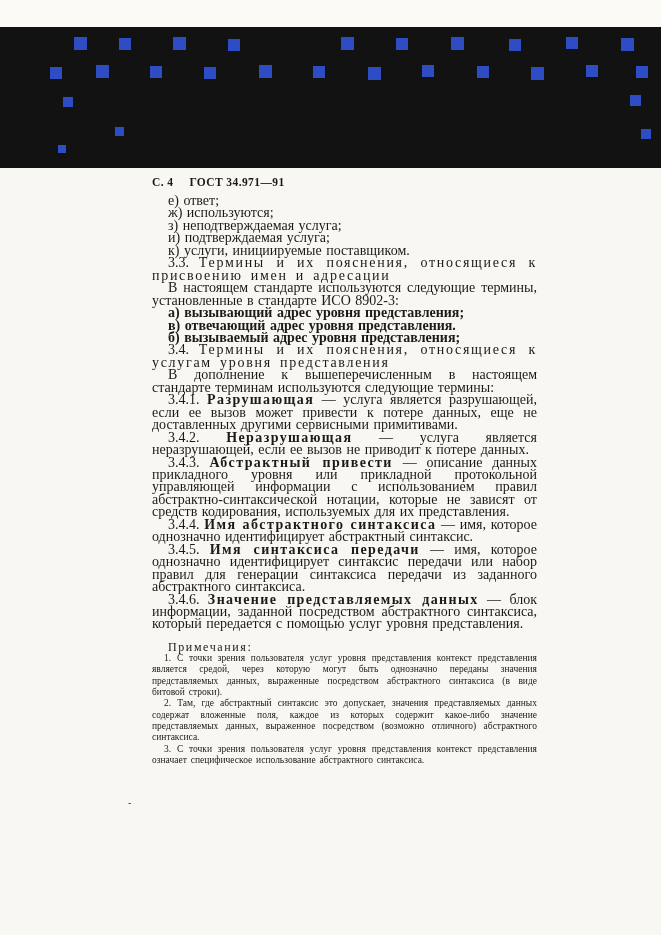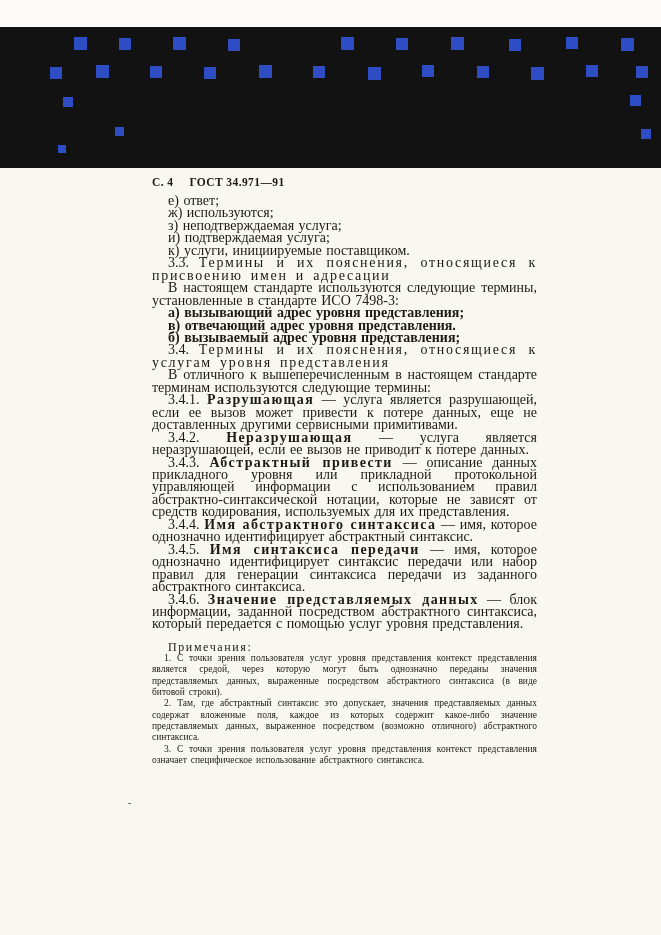--- a/index.html
+++ b/index.html
@@ -98,26 +98,26 @@
         <span>С. 4</span>
         <span>ГОСТ  34.971—91</span>
       </div>
       <div id="content">
           <p class="p li"><span>е) ответ;</span></p>
           <p class="p li"><span>ж) используются;</span></p>
           <p class="p li"><span>з) неподтверждаемая услуга;</span></p>
           <p class="p li"><span>и) подтверждаемая услуга;</span></p>
           <p class="p li"><span>к) услуги, инициируемые поставщиком.</span></p>
           <p class="h"><span>3.3. </span><span class="sp">Термины и их пояснения, относящиеся к присвоению имен и адресации</span></p>
-          <p class="p"><span>В настоящем стандарте используются следующие термины, установленные в стандарте ИСО 7498-3:</span></p>
+          <p class="p"><span>В настоящем стандарте используются следующие термины, установленные в стандарте ИСО 8902-3:</span></p>
           <p class="p bitem"><span>а) вызывающий адрес уровня представления;</span></p>
           <p class="p bitem"><span>в) отвечающий адрес уровня представления.</span></p>
           <p class="p bitem"><span>б) вызываемый адрес уровня представления;</span></p>
           <p class="h"><span>3.4. </span><span class="sp">Термины и их пояснения, относящиеся к услугам уровня представления</span></p>
-          <p class="p"><span>В отличного к вышеперечисленным в настоящем стандарте терминам используются следующие термины:</span></p>
+          <p class="p"><span>В дополнение к вышеперечисленным в настоящем стандарте терминам используются следующие термины:</span></p>
           <p class="p"><span>3.4.1. </span><span class="sp">Разрушающая</span><span> — услуга является разрушающей, если ее вызов может привести к потере данных, еще не доставленных другими сервисными примитивами.</span></p>
           <p class="p"><span>3.4.2. </span><span class="sp">Неразрушающая</span><span> — услуга является неразрушающей, если ее вызов не приводит к потере данных.</span></p>
           <p class="p"><span>3.4.3. </span><span class="sp">Абстрактный привести</span><span> — описание данных прикладного уровня или прикладной протокольной управляющей информации с использованием правил абстрактно-синтаксической нотации, которые не зависят от средств кодирования, используемых для их представления.</span></p>
           <p class="p"><span>3.4.4. </span><span class="sp">Имя абстрактного синтаксиса</span><span> — имя, которое однозначно идентифицирует абстрактный синтаксис.</span></p>
           <p class="p"><span>3.4.5. </span><span class="sp">Имя синтаксиса передачи</span><span> — имя, которое однозначно идентифицирует синтаксис передачи или набор правил для генерации синтаксиса передачи из заданного абстрактного синтаксиса.</span></p>
           <p class="p"><span>3.4.6. </span><span class="sp">Значение представляемых данных</span><span> — блок информации, заданной посредством абстрактного синтаксиса, который передается с помощью услуг уровня представления.</span></p>
           <p class="nh"><span class="sp">Примечания:</span></p>
           <p class="n"><span>1. С точки зрения пользователя услуг уровня представления контекст представления является средой, через которую могут быть однозначно переданы значения представляемых данных, выраженные посредством абстрактного синтаксиса (в виде битовой строки).</span></p>
           <p class="n"><span>2. Там, где абстрактный синтаксис это допускает, значения представляемых данных содержат вложенные поля, каждое из которых содержит какое-либо значение представляемых данных, выраженное посредством (возможно отличного) абстрактного синтаксиса.</span></p>
           <p class="n"><span>3. С точки зрения пользователя услуг уровня представления контекст представления означает специфическое использование абстрактного синтаксиса.</span></p>

